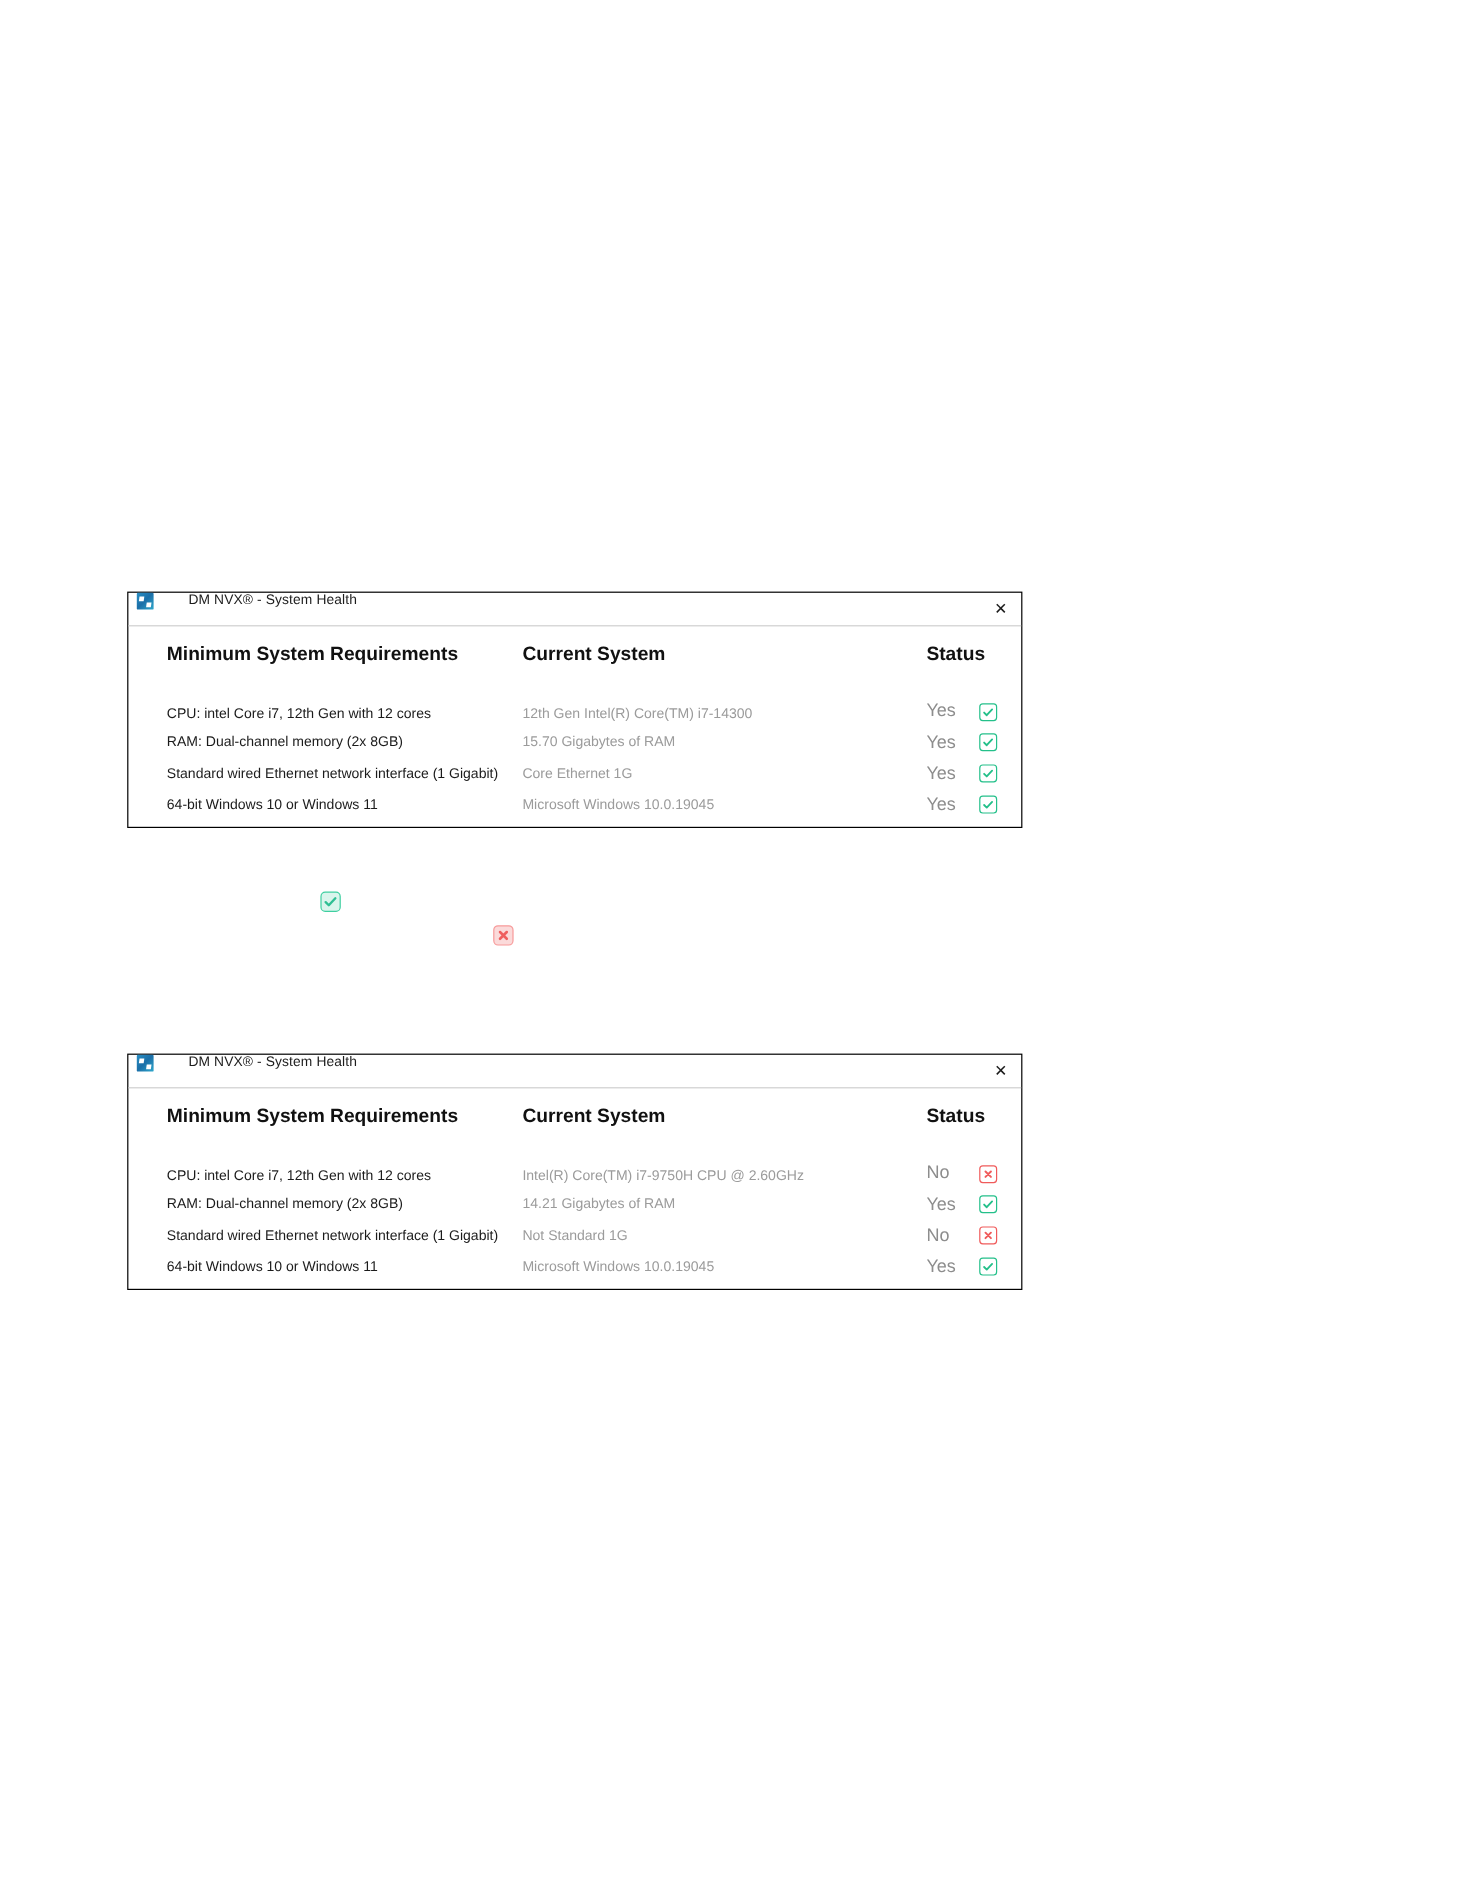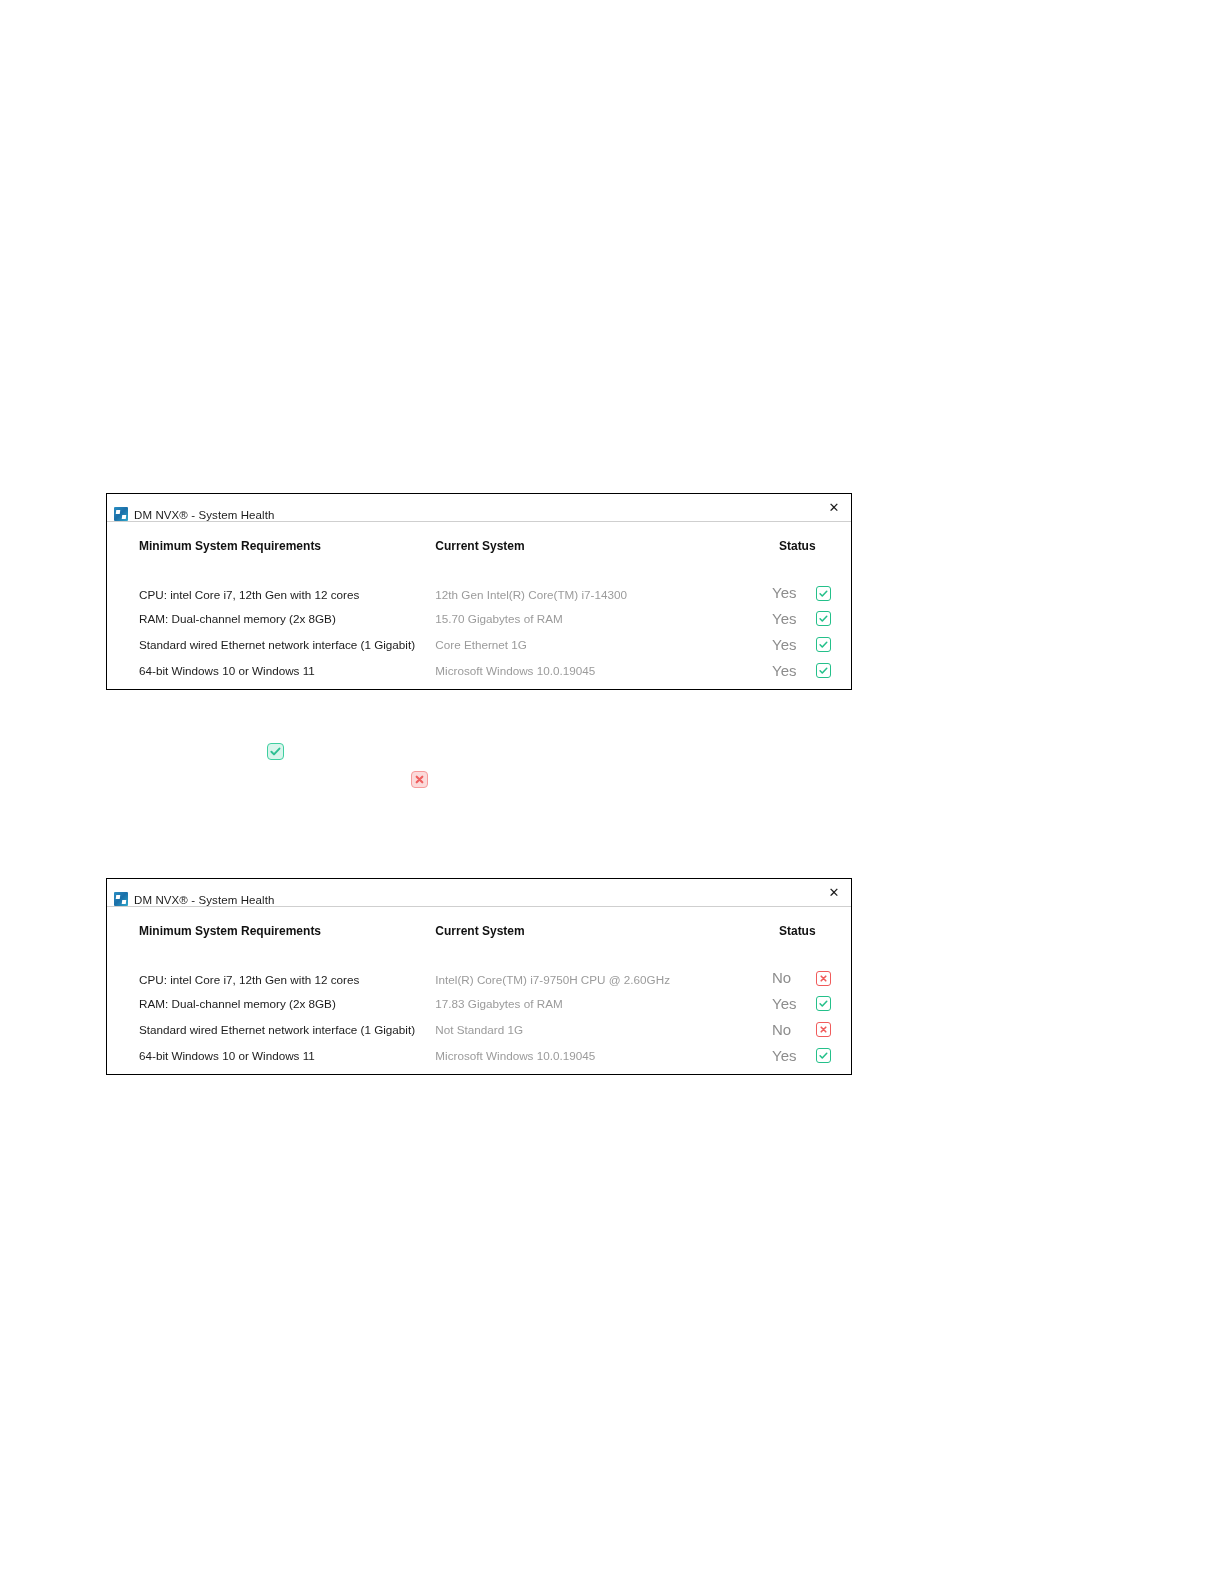--- a/index.html
+++ b/index.html
@@ -23,23 +23,24 @@
     box-sizing: border-box;
   }
   #dialog-pass { left: 106px; top: 493px; width: 746px; height: 197px; }
   #dialog-fail { left: 106px; top: 878px; width: 746px; height: 197px; }
 
   
   .titlebar {
     position: relative;
     height: 27px;
     display: flex;
-    align-items: flex-end;
+    align-items: flex-start;
     padding-left: 7px;
     border-bottom: 1px solid #cfcfcf;
+    gap: 23px;
   }
   .app-icon {
     width: 14px;
     height: 14px;
     flex: 0 0 14px;
     border-radius: 1px;
     background: linear-gradient(135deg, #2a8fc4 0%, #1b6fa8 48%, #2fa8cc 100%);
     position: relative;
     overflow: hidden;
     margin-right: 6px;
@@ -88,21 +89,21 @@
     border-collapse: collapse;
     table-layout: fixed;
   }
   .req-table col.c-req    { width: 316px; }
   .req-table col.c-cur    { width: 324px; }
   .req-table col.c-stat   { width: 42px; }
   .req-table col.c-icon   { width: 34px; }
 
   .req-table thead th {
     text-align: left;
-    font-size: 12px;
+    font-size: 16px;
     font-weight: bold;
     color: #111111;
     padding: 0;
     height: 47px;
     vertical-align: middle;
   }
   .req-table thead th.h-req  { padding-left: 32px; }
   .req-table thead th.h-stat { text-align: right; }
   .req-table thead th.h-icon { }
 
@@ -266,21 +267,21 @@
         <tr>
           <td class="t-req">CPU: intel Core i7, 12th Gen with 12 cores</td>
           <td class="t-cur">Intel(R) Core(TM) i7-9750H CPU @ 2.60GHz</td>
           <td class="t-stat">No</td>
           <td class="t-icon"><span class="status-icon fail"><svg viewBox="0 0 16 16" aria-hidden="true">
                 <path d="M5.2 5.2 L10.8 10.8 M10.8 5.2 L5.2 10.8" fill="none" stroke="#f05b5b" stroke-width="2" stroke-linecap="round"></path>
               </svg></span></td>
         </tr>
         <tr>
           <td class="t-req">RAM: Dual-channel memory (2x 8GB)</td>
-          <td class="t-cur">17.83 Gigabytes of RAM</td>
+          <td class="t-cur">14.21 Gigabytes of RAM</td>
           <td class="t-stat">Yes</td>
           <td class="t-icon"><span class="status-icon ok"><svg viewBox="0 0 16 16" aria-hidden="true">
                 <path d="M3.8 8.4 L6.5 11.1 L12.0 5.2" fill="none" stroke="#24c08a" stroke-width="1.9" stroke-linecap="round" stroke-linejoin="round"></path>
               </svg></span></td>
         </tr>
         <tr>
           <td class="t-req">Standard wired Ethernet network interface (1 Gigabit)</td>
           <td class="t-cur">Not Standard 1G</td>
           <td class="t-stat">No</td>
           <td class="t-icon"><span class="status-icon fail"><svg viewBox="0 0 16 16" aria-hidden="true">

